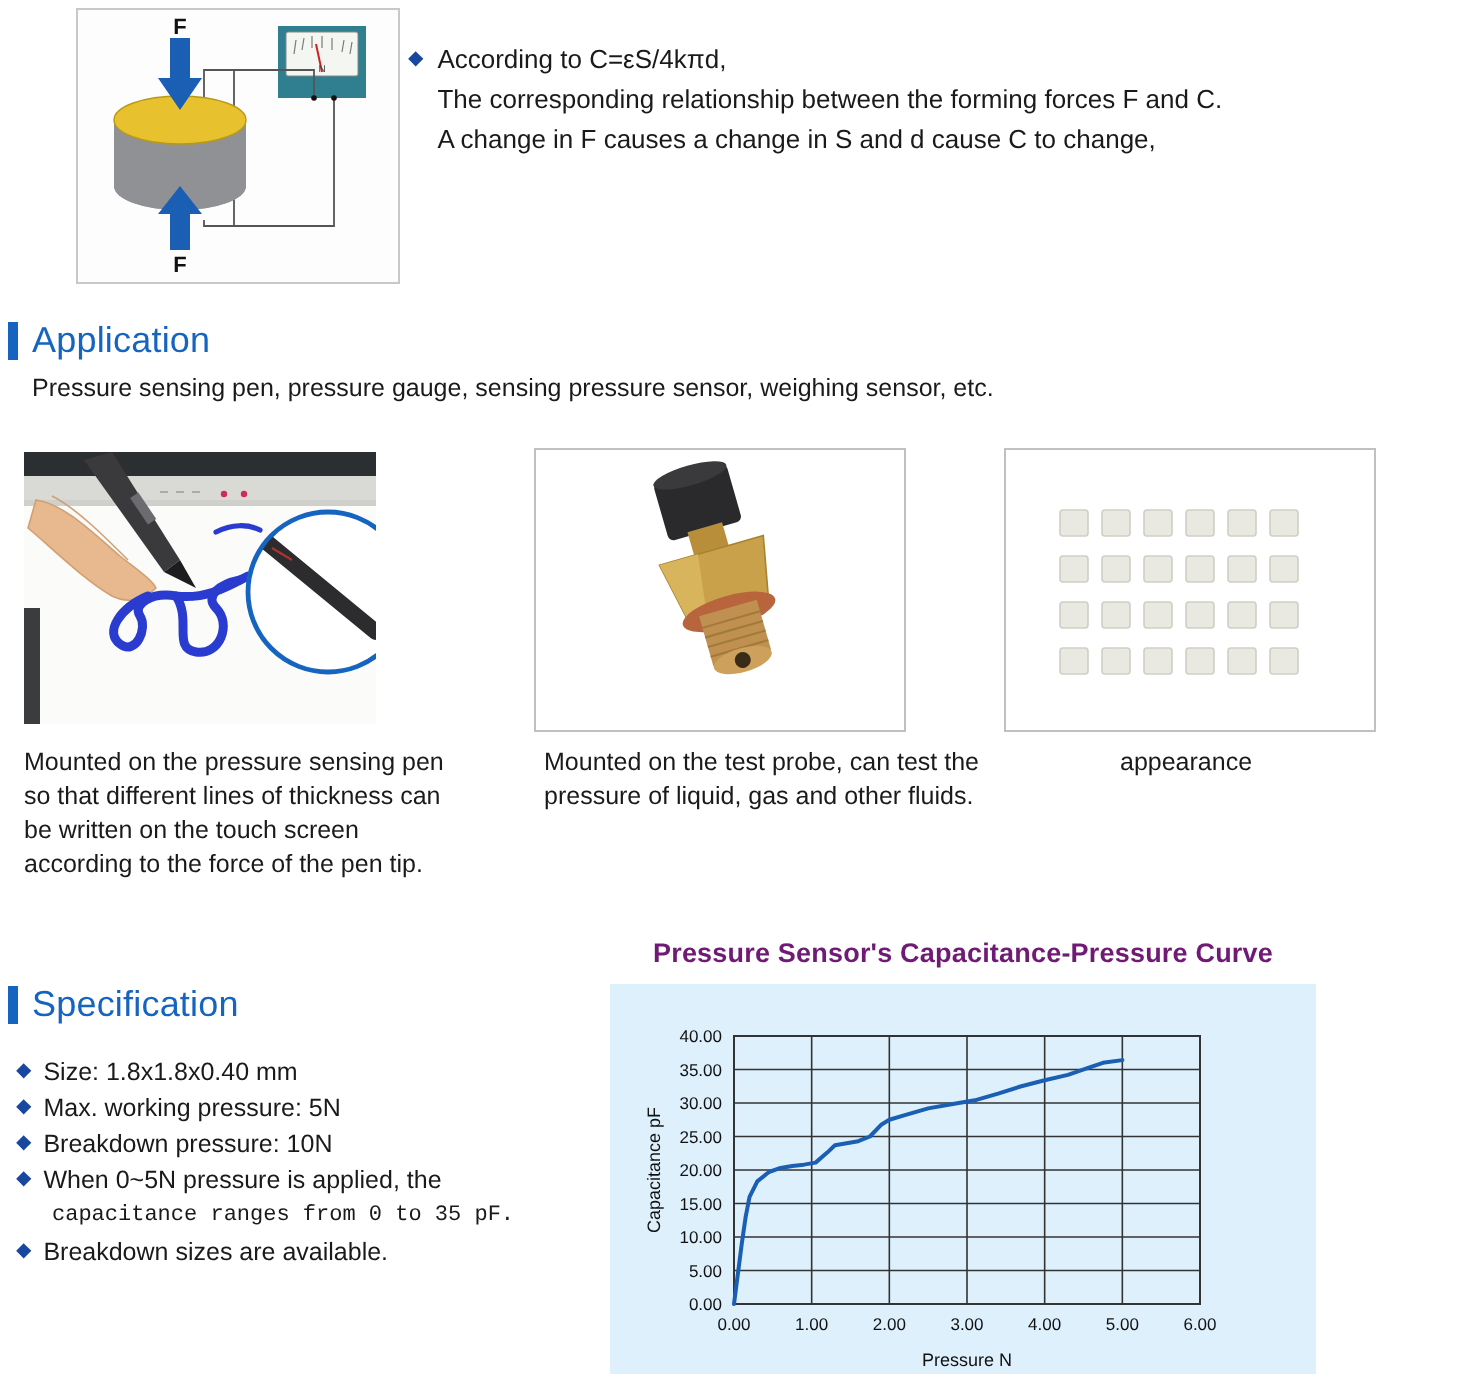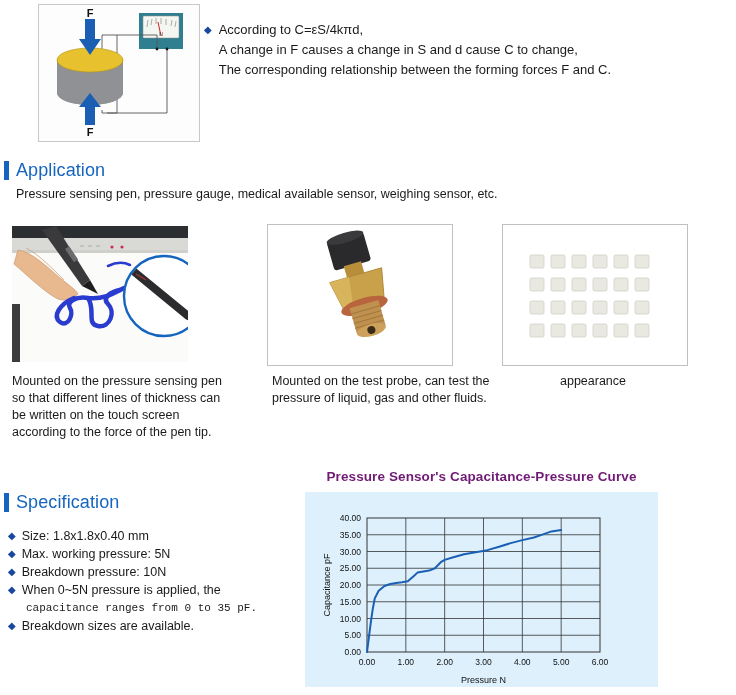--- a/index.html
+++ b/index.html
@@ -119,32 +119,32 @@
       <text x="51" y="12" font-size="11" font-weight="bold" fill="#111" text-anchor="middle" font-family="Liberation Sans, sans-serif">F</text>
       <text x="51" y="131" font-size="11" font-weight="bold" fill="#111" text-anchor="middle" font-family="Liberation Sans, sans-serif">F</text>
     </svg>
   </div>
 
   <div class="abs" id="intro-block">
     <div style="display:flex;gap:7px;align-items:flex-start;">
       <span class="dia" style="line-height:20px;">◆</span>
       <div class="lines">
         <div>According to C=εS/4kπd,</div>
+        <div>The corresponding relationship between the forming forces F and C.</div>
         <div>A change in F causes a change in S and d cause C to change,</div>
-        <div>The corresponding relationship between the forming forces F and C.</div>
       </div>
     </div>
   </div>
 
   <div class="abs section-head" id="application-head">
     <span class="section-bar"></span>
     <span class="section-title">Application</span>
   </div>
 
-  <div class="abs body-text" id="application-text">Pressure sensing pen, pressure gauge, medical available sensor, weighing sensor, etc.</div>
+  <div class="abs body-text" id="application-text">Pressure sensing pen, pressure gauge, sensing pressure sensor, weighing sensor, etc.</div>
 
   <div class="abs photo-frame" id="photo-pen">
     <svg width="176" height="136" viewBox="0 0 176 136">
       <rect x="0" y="0" width="176" height="136" fill="#f2f2f0"></rect>
       <rect x="0" y="0" width="176" height="14" fill="#2c2f31"></rect>
       <rect x="0" y="12" width="176" height="12" fill="#d9d9d6"></rect>
       <rect x="0" y="24" width="176" height="112" fill="#fbfbfa"></rect>
       <rect x="0" y="78" width="8" height="58" fill="#3a3c3e"></rect>
       <rect x="0" y="24" width="176" height="3" fill="#cfcfcc"></rect>
       <g fill="#c14" opacity=".85">

